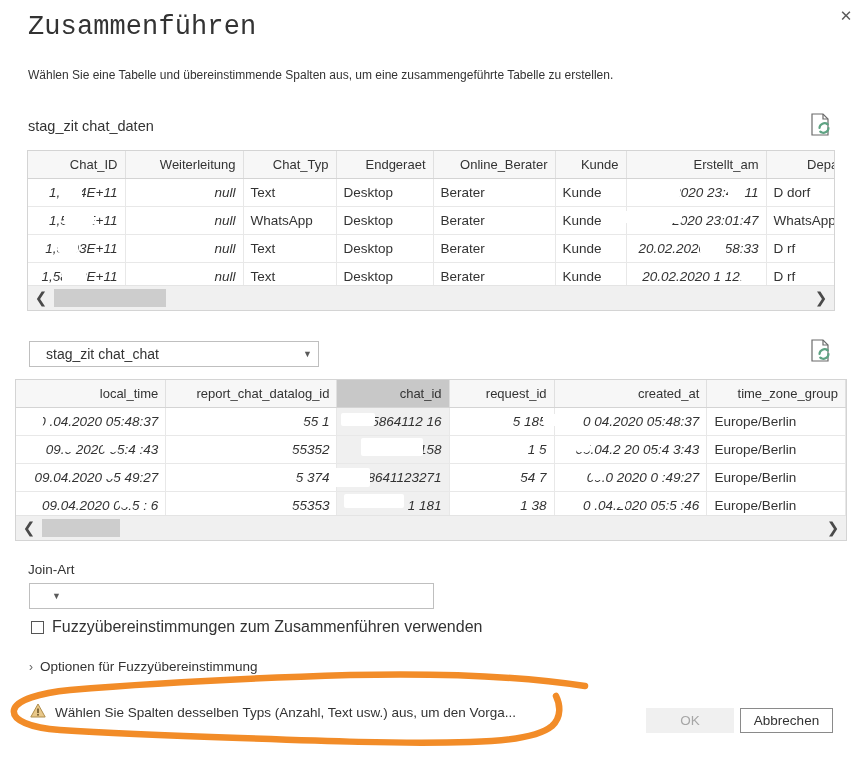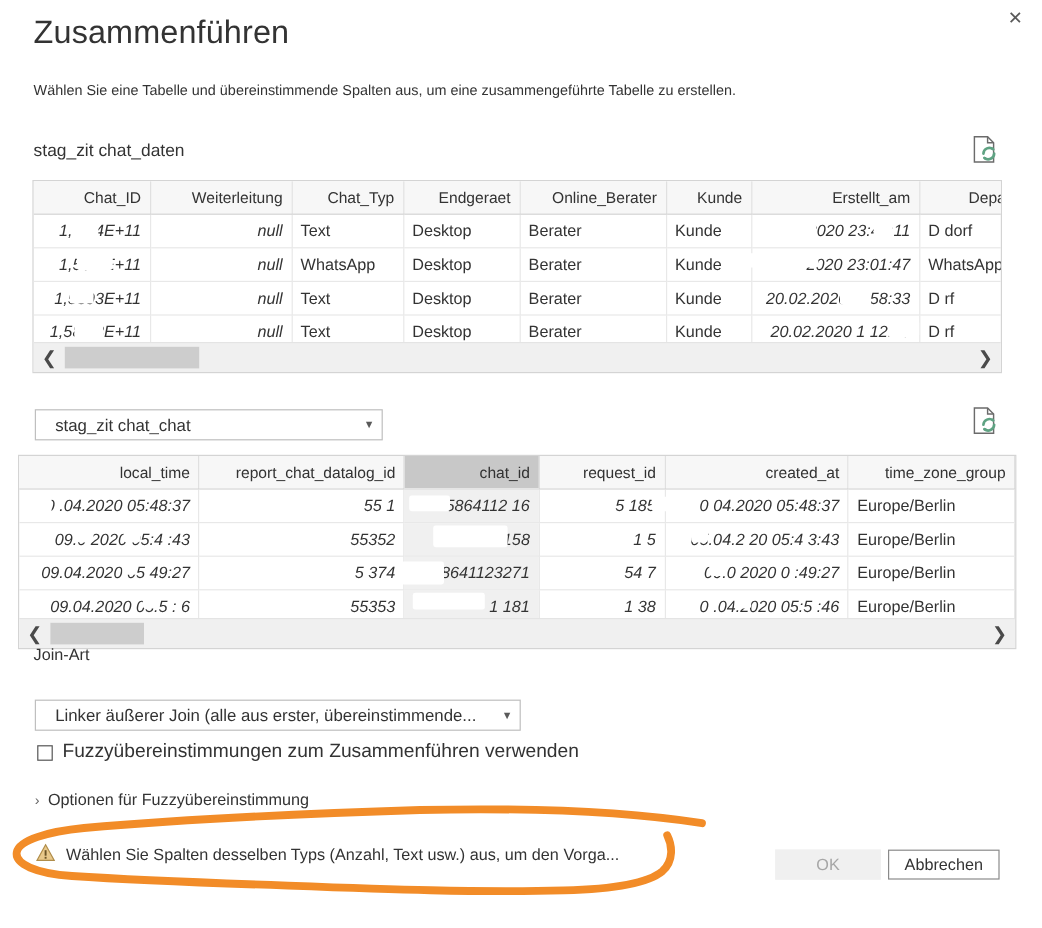--- a/index.html
+++ b/index.html
@@ -38,20 +38,21 @@
     user-select: none;
   }
 
   #title {
     position: absolute;
     left: 28px; top: 12px;
     font-size: 27px;
     font-weight: 400;
     color: #333333;
     letter-spacing: .1px;
+    font-family: Liberation Mono, monospace;
   }
   #subtitle {
     position: absolute;
     left: 28px; top: 68px;
     font-size: 12px;
     color: #333333;
   }
 
   
   .tbl-label {
@@ -475,24 +476,23 @@
 
     <div class="hscroll">
       <div class="arr">❮</div>
       <div class="track">
         <div class="thumb" style="left:0px; width:78px;"></div>
       </div>
       <div class="arr">❯</div>
     </div>
   </div>
 
-  <div class="field-label" style="left:28px; top:538px;">Join-Art</div>
+  <div class="field-label" style="left:28px; top:562px;">Join-Art</div>
 
   <div class="combo" style="left:29px; top:583px; width:405px;">
-    <span class="combo-text">Linker äußerer Join (alle aus erster, übereinstimmende...</span>
     <span class="caret">▼</span>
   </div>
 
   <div class="checkrow" style="left:31px; top:618px;">
     <span class="checkbox"></span>
     <span>Fuzzyübereinstimmungen zum Zusammenführen verwenden</span>
   </div>
 
   <div class="disclosure" style="left:29px; top:659px;">
     <span class="chev">›</span>

